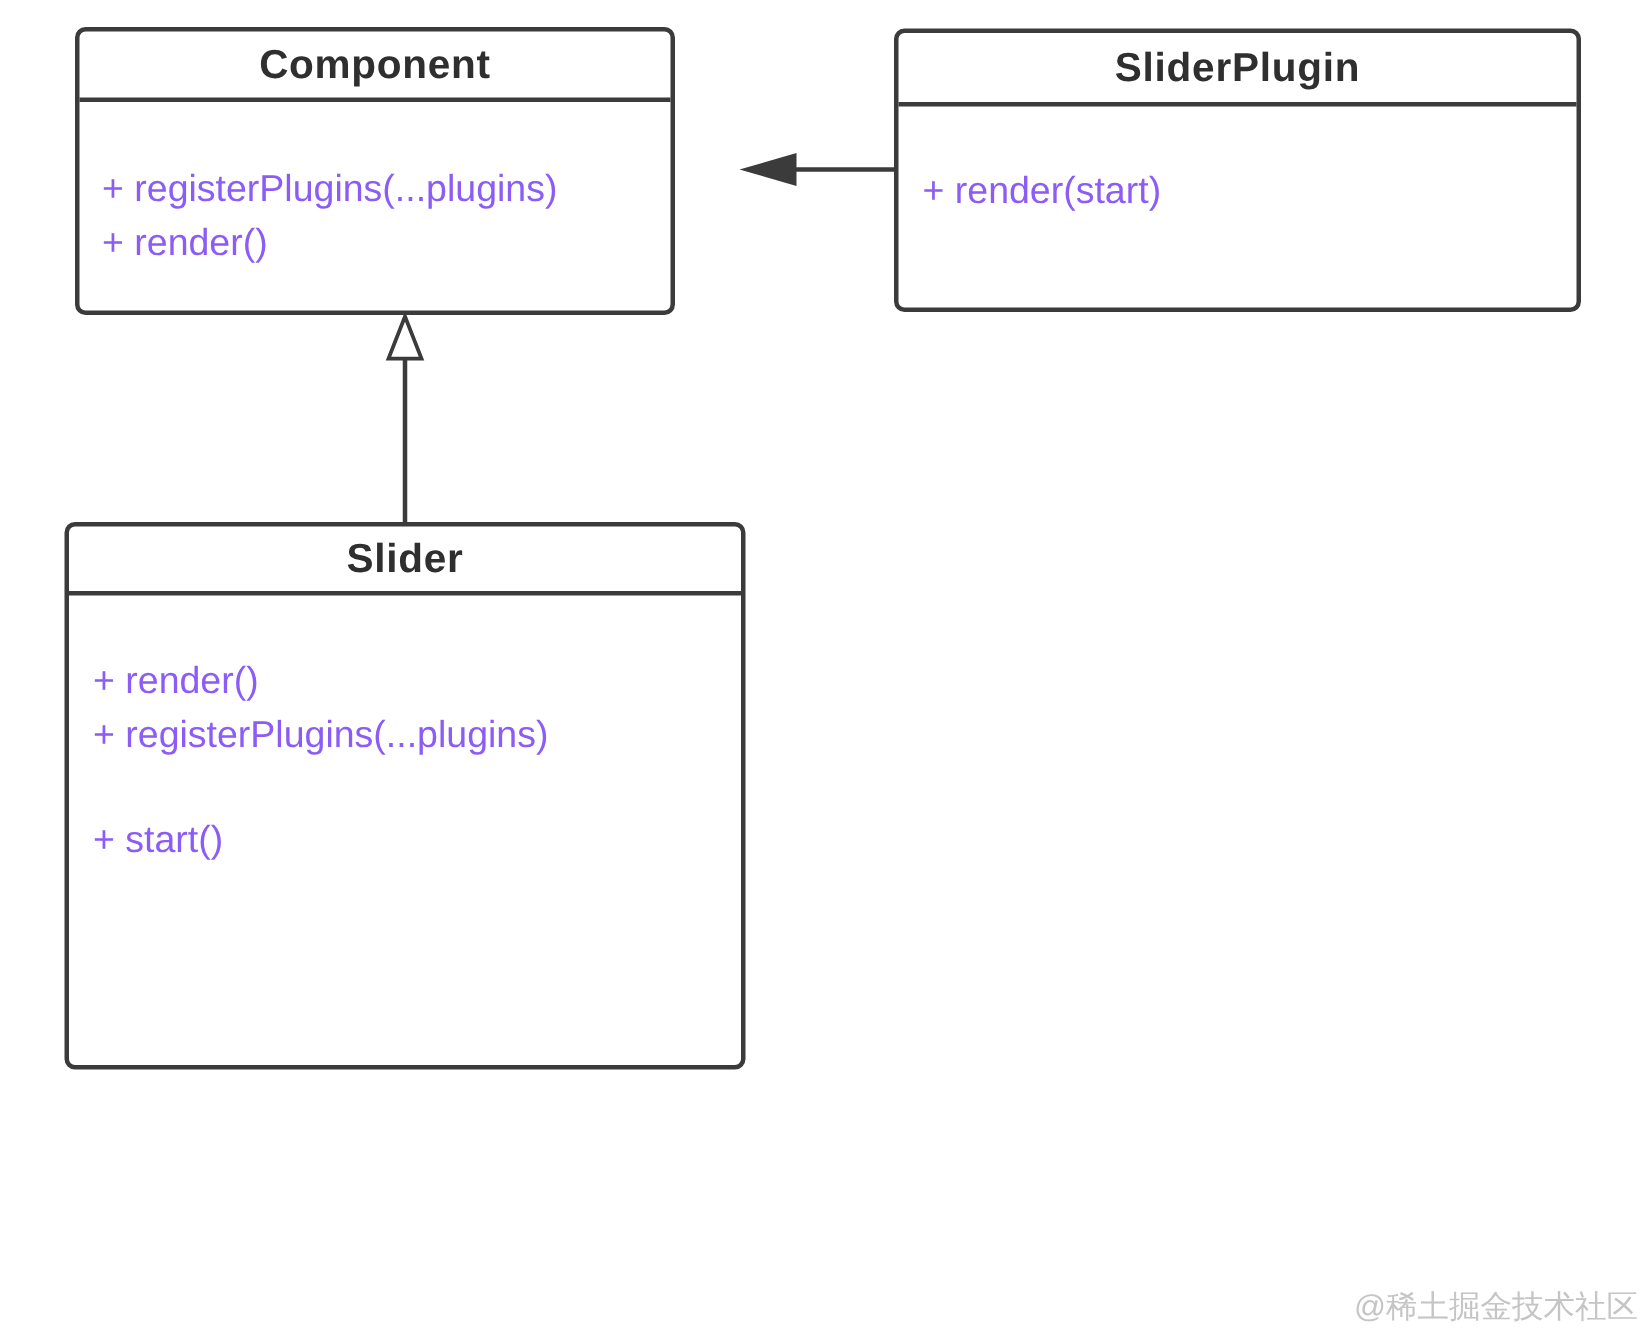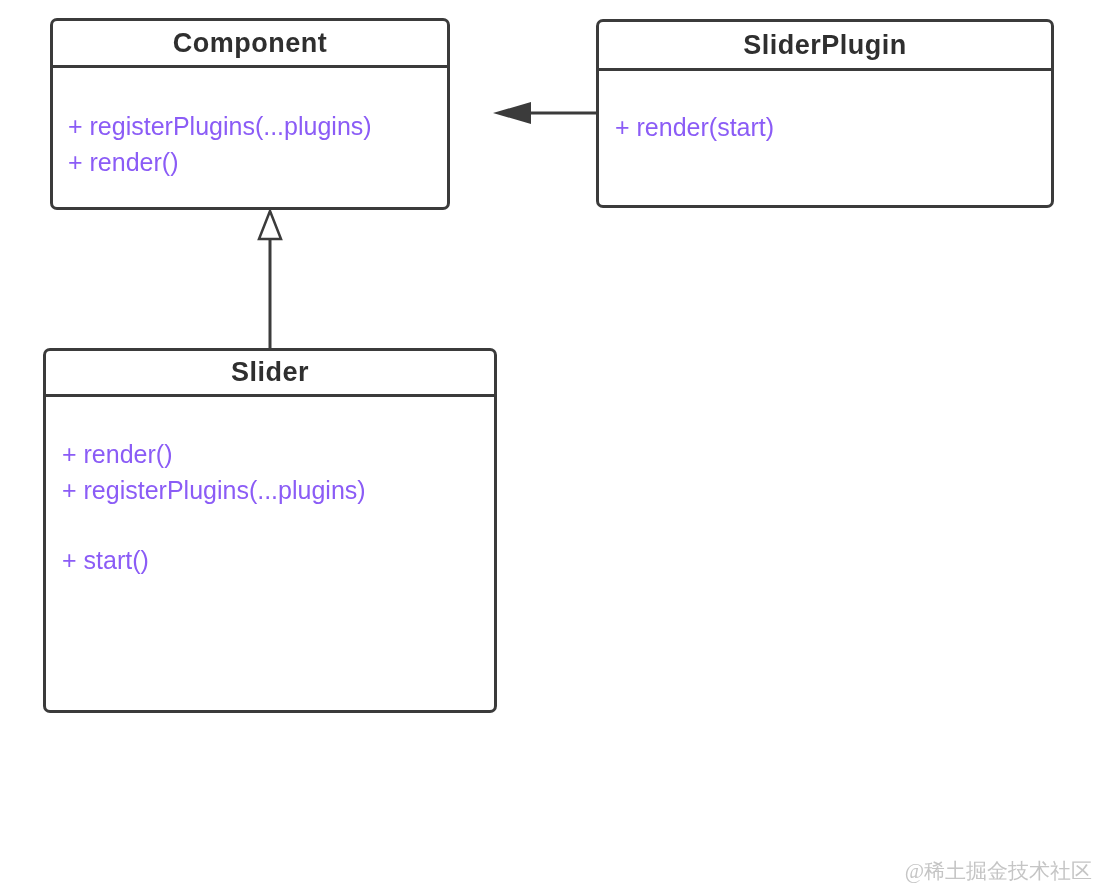--- a/index.html
+++ b/index.html
@@ -62,21 +62,21 @@
   #box-slider { left: 43px; top: 348px; width: 454px; height: 365px; }
   #box-slider .class-title { height: 43px; }
   #box-slider .class-body { padding: 39px 14px 0 16px; }
 
   .watermark {
     position: absolute;
     right: 8px;
     bottom: 5px;
     font-size: 21px;
     color: #c5c5c5;
-    font-family: Liberation Serif, serif;
+    font-family: Liberation Sans, sans-serif;
   }
 </style>
 </head>
 <body>
 
 <div class="canvas">
 
   <svg class="arrows" viewBox="0 0 1100 890" xmlns="http://www.w3.org/2000/svg">
 
     <g>

